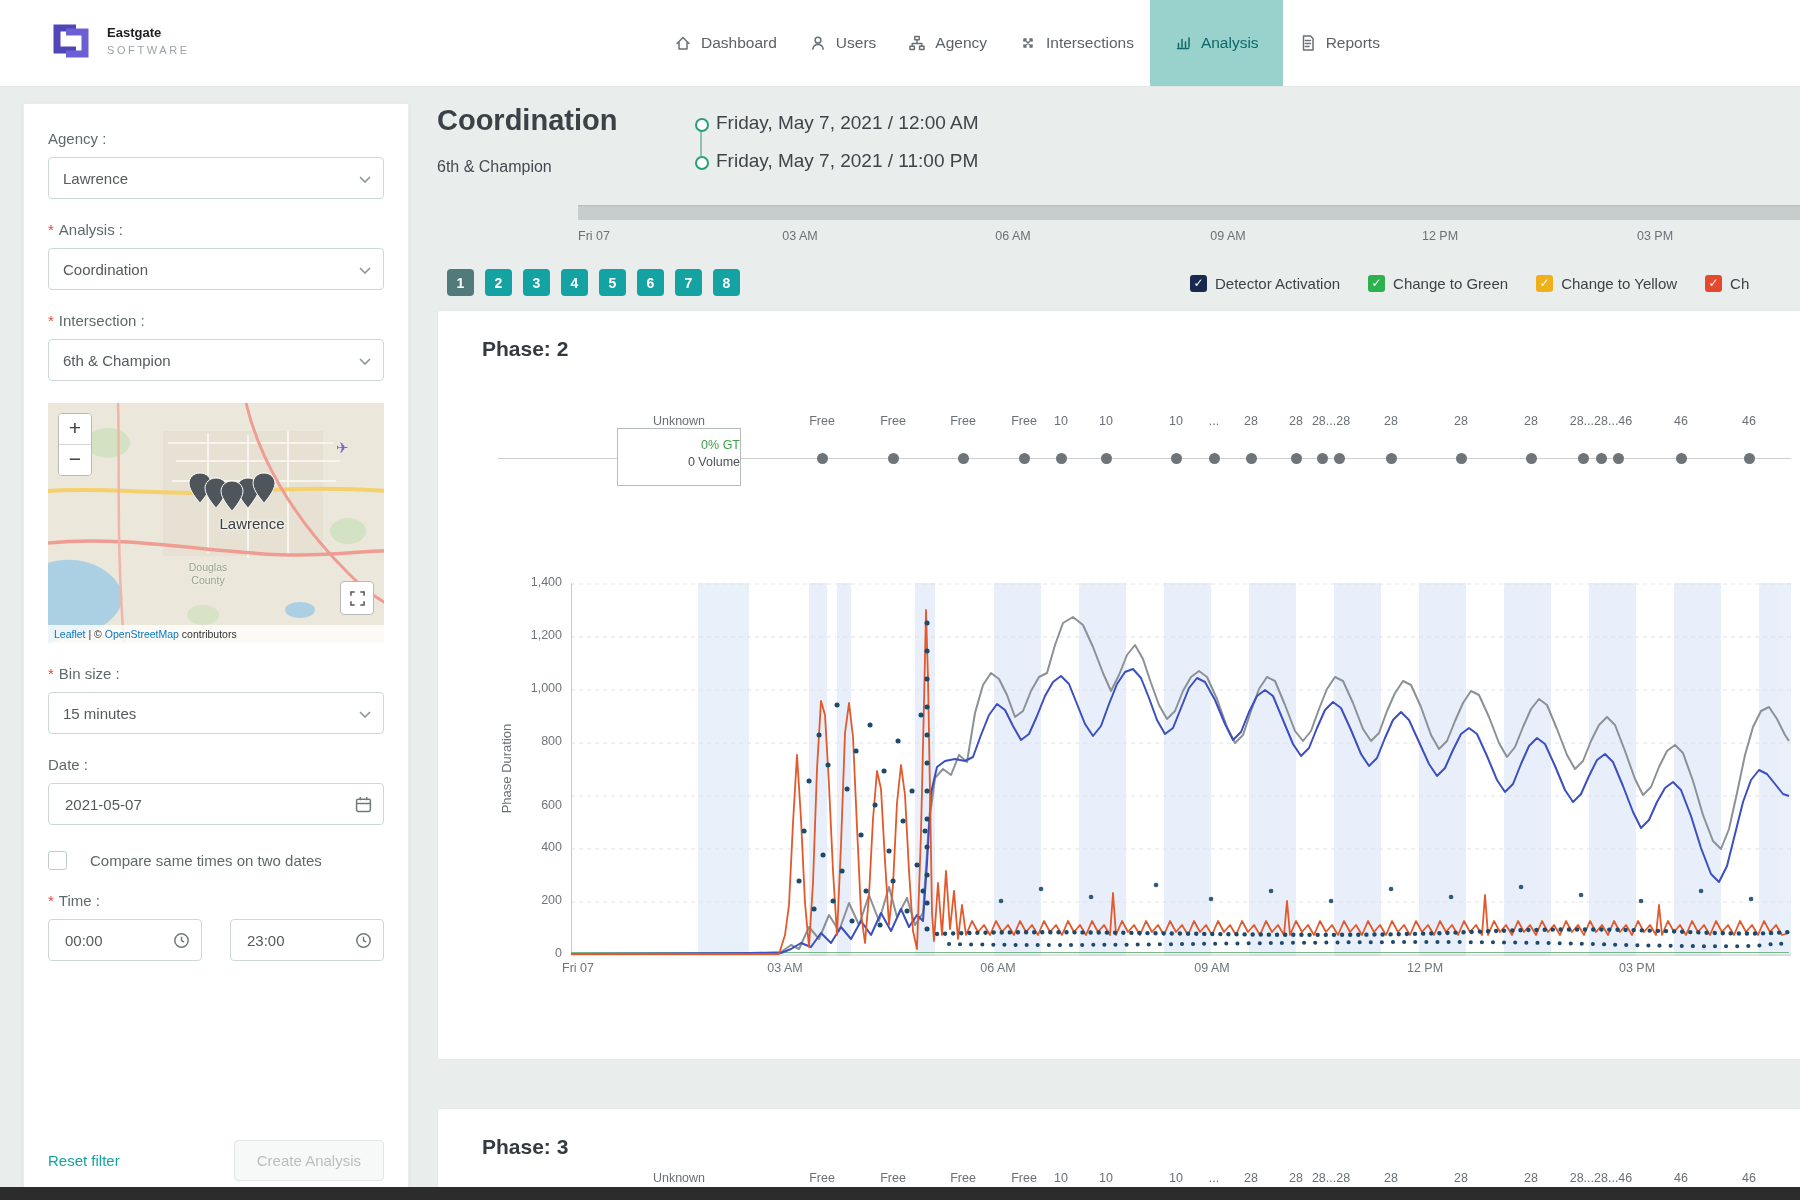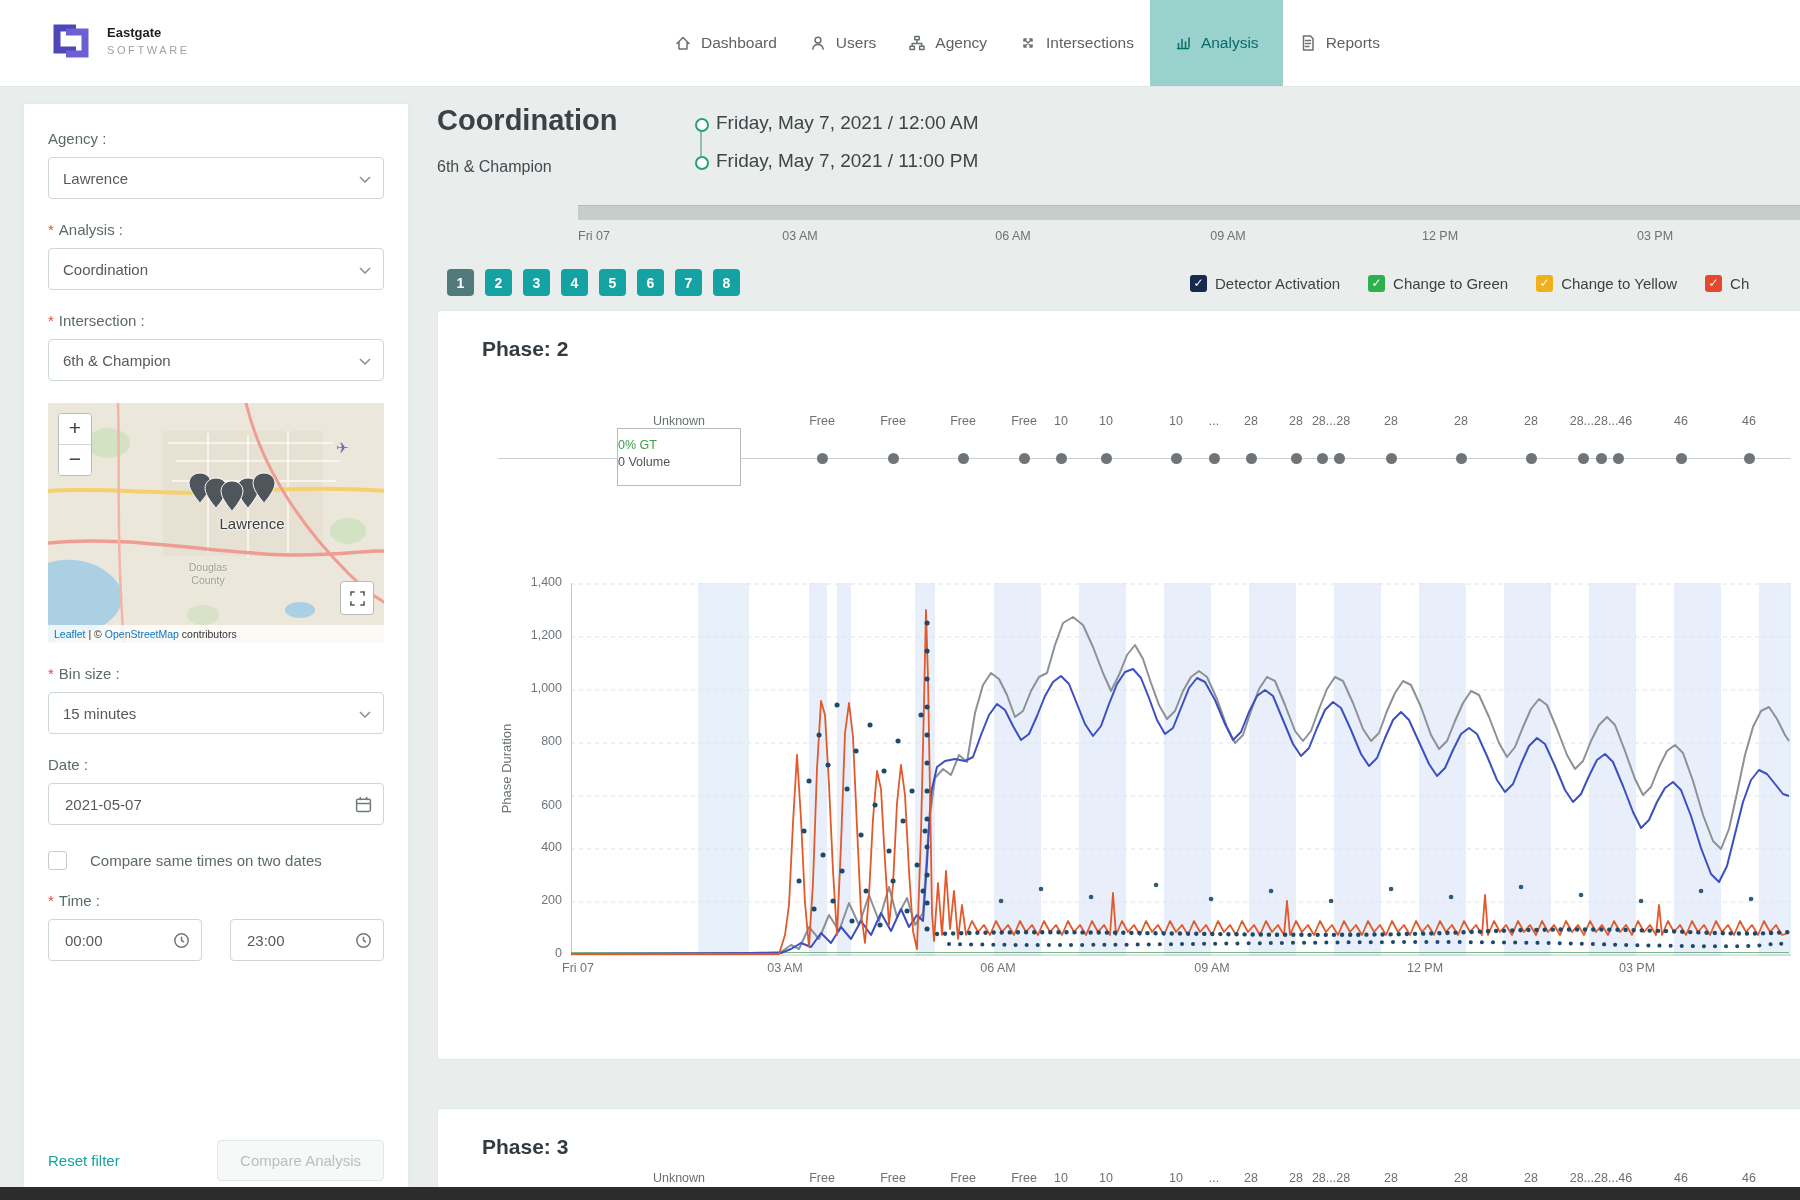--- a/index.html
+++ b/index.html
@@ -63,21 +63,21 @@
   .pcard{position:absolute;left:437px;right:-6px;background:#fff;border:1px solid #e3e8e8;border-radius:3px;overflow:hidden;}
   .card2{top:310px;height:748px;} .card3{top:1108px;height:160px;}
   .ctitle{position:absolute;left:44px;top:26px;font-size:21px;font-weight:bold;color:#333a40;}
   .strip{position:absolute;left:0;right:14px;top:95px;height:100px;}
   .strip3{position:absolute;left:0;right:14px;top:62px;height:40px;}
   .sline{position:absolute;left:60px;right:0;top:52px;height:1px;background:#cbcfd1;}
   .sitem{position:absolute;top:0;width:0;}
   .slab{position:absolute;top:8px;left:0;transform:translateX(-50%);white-space:nowrap;font-size:12.5px;color:#6a7074;}
   .slab3{position:absolute;top:0;left:0;transform:translateX(-50%);white-space:nowrap;font-size:12.5px;color:#6a7074;}
   .sdot{position:absolute;top:52px;width:11px;height:11px;margin-left:-5.5px;margin-top:-5.5px;border-radius:50%;background:#6e7478;}
-  .ubox{position:absolute;width:124px;height:58px;background:#fff;border:1px solid #b6bcbc;z-index:2;text-align:left;padding-top:9px;box-sizing:border-box;top:22px;}
+  .ubox{position:absolute;width:124px;height:58px;background:#fff;border:1px solid #b6bcbc;z-index:2;text-align:right;padding-top:9px;box-sizing:border-box;top:22px;}
   .ub1{color:#3da14c;font-size:12.5px;} .ub2{color:#4d5356;font-size:12.5px;margin-top:3px;}
   .ytick{position:absolute;width:66px;left:58px;text-align:right;font-size:12.5px;color:#6e757a;}
   .xtick{position:absolute;top:650px;transform:translateX(-50%);font-size:12.5px;color:#6e757a;white-space:nowrap;}
   .ylab{position:absolute;left:-42px;top:450px;width:220px;text-align:center;font-size:13px;color:#6b7276;transform:rotate(-90deg);}
   .chartsvg{position:absolute;left:133px;top:272px;}
   .botbar{position:absolute;left:0;right:0;bottom:0;height:13px;background:#2c2c2c;z-index:9;}
 </style>
 </head>
 <body>
 
@@ -247,21 +247,21 @@
             <g stroke="#707a7a" fill="none" stroke-width="1.4">
               <circle cx="8" cy="8" r="6.3"></circle>
               <path d="M8 4.5V8l2.4 1.5"></path>
             </g>
           </svg>
       </div>
     </div>
 
     <div class="sfoot">
       <span class="resetlink">Reset filter</span>
-      <span class="createbtn">Compare Analysis</span>
+      <span class="createbtn">Create Analysis</span>
     </div>
   </div>
 
   <div class="ptitle">Coordination</div>
   <div class="psub">6th &amp; Champion</div>
 
   <div class="rng-circle" style="top:118px;"></div>
   <div class="rng-circle" style="top:156px;"></div>
   <div class="rng-line"></div>
   <div class="rng-text" style="top:112px;">Friday, May 7, 2021 / 12:00 AM</div>

